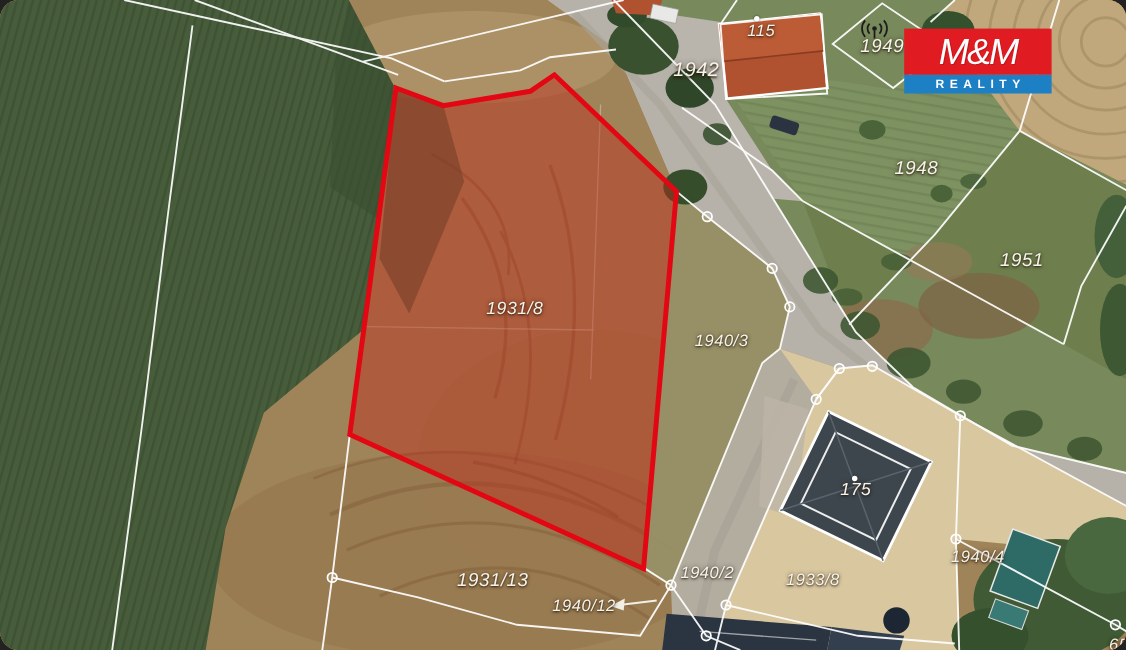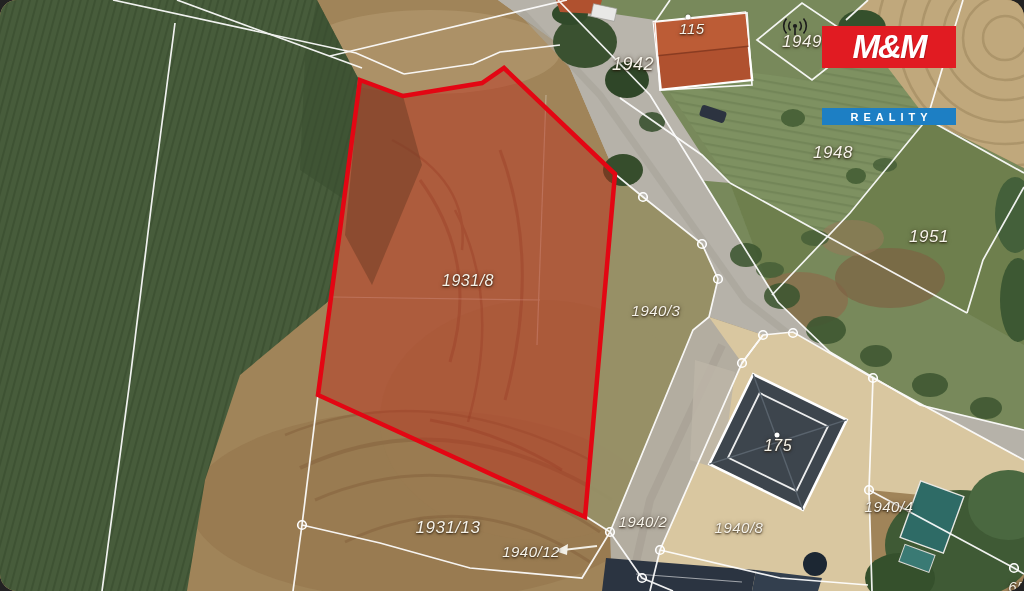--- a/index.html
+++ b/index.html
@@ -9,21 +9,21 @@
   
   #labels{position:absolute;left:0;top:0;width:1024px;height:591px;pointer-events:none;}
   .parcel-label{position:absolute;transform:translate(-50%,-50%);
       color:#f6f3ea;font-style:italic;font-weight:400;white-space:nowrap;
       text-shadow:0 1px 2px rgba(35,22,8,.9),0 0 4px rgba(35,22,8,.5);letter-spacing:.5px;}
   .ref-dot{position:absolute;width:5px;height:5px;border-radius:50%;background:#fff;
       transform:translate(-50%,-50%);box-shadow:0 0 2px rgba(0,0,0,.6);}
   
   #logo{position:absolute;left:822px;top:26px;width:134px;}
   #logo .logo-top{height:42px;display:flex;align-items:center;justify-content:center;
-      font-weight:700;font-style:italic;font-size:33px;letter-spacing:-2px;color:#fff;
+      font-weight:400;font-style:italic;font-size:33px;letter-spacing:-2px;color:#fff;
       text-shadow:1px 1px 0 rgba(0,0,0,.15);}
   #logo .logo-bottom{height:17px;margin-top:0;display:flex;align-items:center;justify-content:center;
       font-weight:700;font-size:11px;letter-spacing:5px;color:#fff;padding-left:5px;}
 </style>
 </head>
 <body>
 
 <div id="stage">
 
 <svg id="terrain" viewBox="0 0 1024 591">
@@ -226,27 +226,27 @@
 <div id="labels">
       <span class="parcel-label" style="left: 692px; top: 28px; font-size: 15px;">115</span>
       <span class="parcel-label" style="left: 633px; top: 64px; font-size: 18px;">1942</span>
       <span class="parcel-label" style="left: 802px; top: 42px; font-size: 17px; text-align: center;">1949</span>
       <span class="parcel-label" style="left: 833px; top: 153px; font-size: 17px;">1948</span>
       <span class="parcel-label" style="left: 929px; top: 237px; font-size: 17px;">1951</span>
       <span class="parcel-label" style="left: 468px; top: 281px; font-size: 16px;">1931/8</span>
       <span class="parcel-label" style="left: 656px; top: 310px; font-size: 15px;">1940/3</span>
       <span class="parcel-label" style="left: 778px; top: 446px; font-size: 16px;">175</span>
       <span class="parcel-label" style="left: 643px; top: 521px; font-size: 15px;">1940/2</span>
-      <span class="parcel-label" style="left: 739px; top: 527px; font-size: 15px;">1940/8</span>
+      <span class="parcel-label" style="left: 739px; top: 527px; font-size: 15px;">1933/8</span>
       <span class="parcel-label" style="left: 889px; top: 506px; font-size: 15px;">1940/4</span>
       <span class="parcel-label" style="left: 448px; top: 528px; font-size: 17px;">1931/13</span>
       <span class="parcel-label" style="left: 531px; top: 551px; font-size: 15px;">1940/12</span>
       <span class="parcel-label" style="left: 1017px; top: 586px; font-size: 15px;">65</span>
       <span class="ref-dot" style="left: 688px; top: 17px;"></span>
       <span class="ref-dot" style="left: 777px; top: 435px;"></span>
     </div>
 
 <div id="logo">
   <div class="logo-top" style="background: rgb(225, 27, 34);">M&amp;M</div>
-  <div class="logo-bottom" style="background: rgb(29, 127, 196); margin-top: 40px;">REALITY</div>
+  <div class="logo-bottom" style="background: rgb(29, 127, 196);">REALITY</div>
 </div>
 
 </div>
 
 </body></html>

